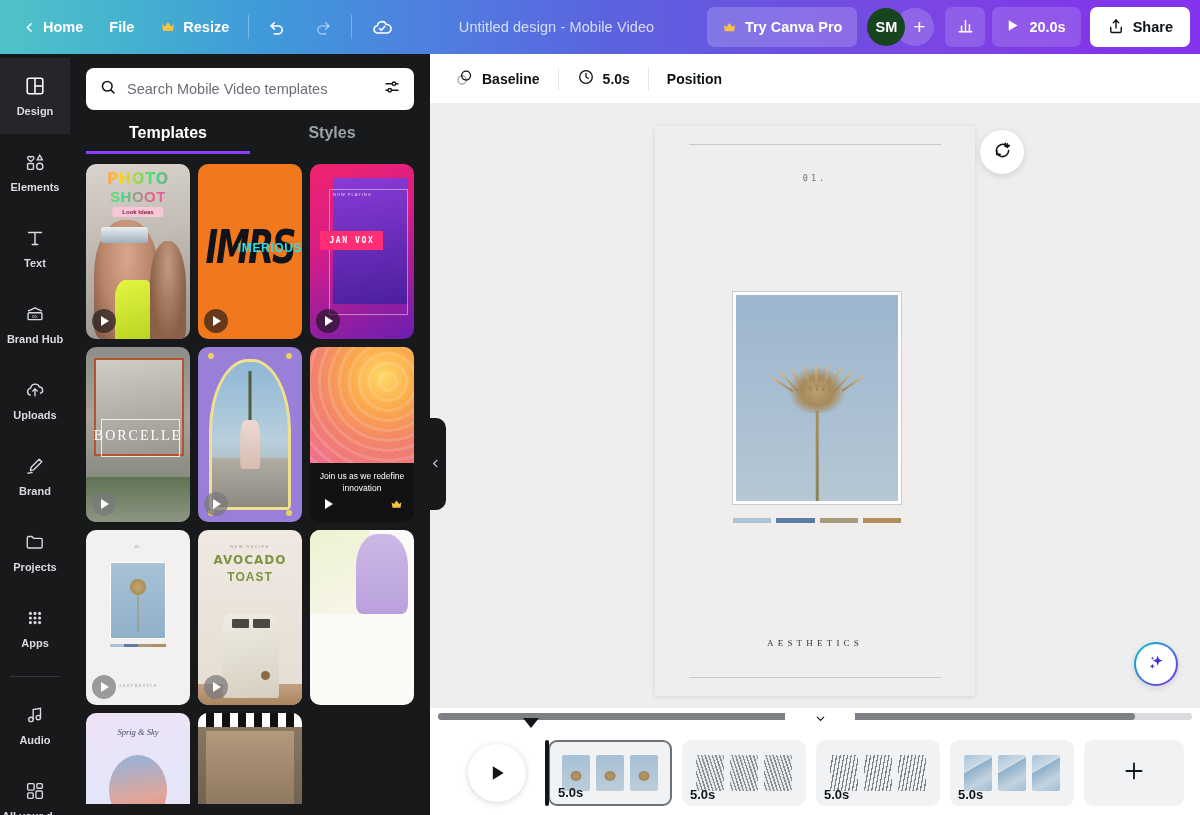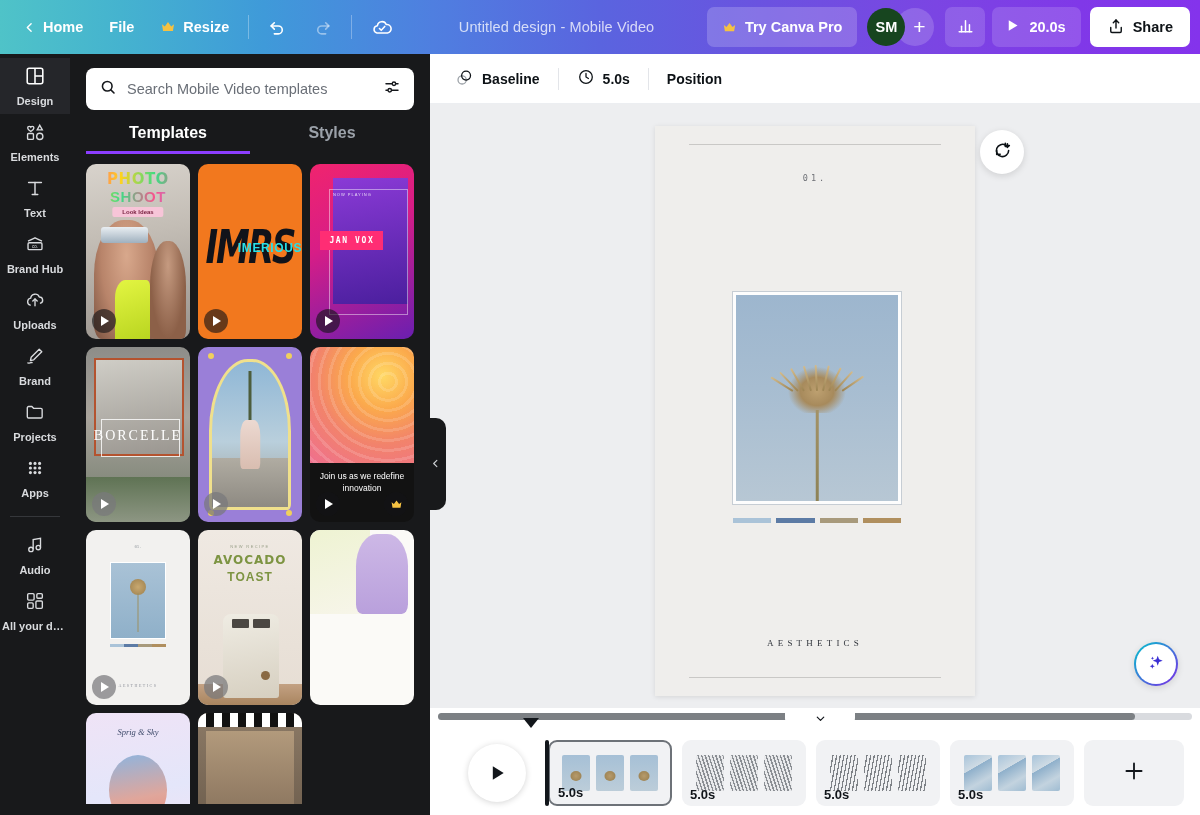--- a/index.html
+++ b/index.html
@@ -68,21 +68,21 @@
     font-size: 14.5px; font-weight: 700;
   }
 
   
   .rail {
     position: absolute; top: 54px; left: 0; width: 70px; height: 761px;
     background: #18191b; display: flex; flex-direction: column;
     padding-top: 4px; overflow: hidden;
   }
   .rail-item {
-    height: 56px; display: flex; flex-direction: column;
+    height: 76px; display: flex; flex-direction: column;
     align-items: center; justify-content: center; gap: 4px;
     color: #d9dbde; cursor: pointer; flex-shrink: 0;
   }
   .rail-item.active { background: #25262a; }
   .rail-label { font-size: 11px; font-weight: 600; line-height: 1.1; }
   .rail-label.trunc { max-width: 66px; overflow: hidden; text-overflow: ellipsis; white-space: nowrap; }
   .rail-div { height: 1px; background: #35373b; margin: 10px 10px; flex-shrink: 0; }
 
   
   .panel {

